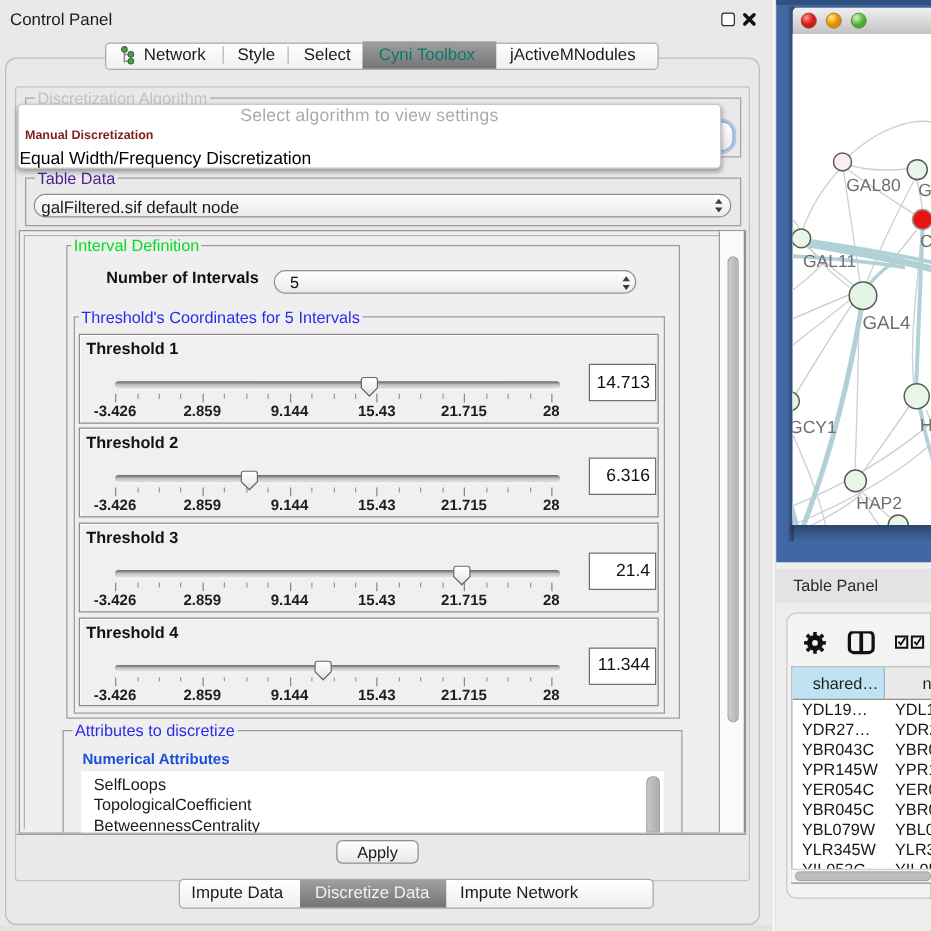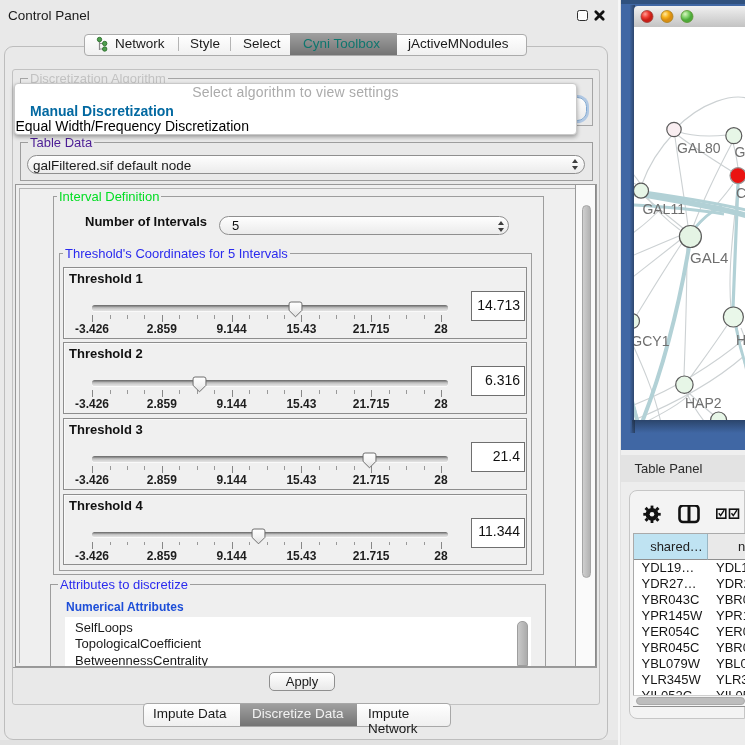--- a/index.html
+++ b/index.html
@@ -255,21 +255,21 @@
   <div class="glabel" style="left:58px;top:578px;color:#2b2bee;">Attributes to discretize</div>
   <div class="a" style="left:66px;top:600px;font-size:12px;font-weight:bold;color:#1d4ed8;">Numerical Attributes</div>
   <div class="a" style="left:65px;top:617px;width:466px;height:49px;background:#fff;overflow:hidden;">
     <div style="position:absolute;left:10px;top:3px;font-size:13px;line-height:16.3px;color:#1a1a1a;">SelfLoops<br>TopologicalCoefficient<br>BetweennessCentrality</div>
   </div>
   <div class="a" style="left:517px;top:621px;width:11px;height:45px;background:linear-gradient(90deg,#c9c9c9,#ababab);border:1px solid #9e9e9e;border-radius:5px 5px 0 0;box-sizing:border-box;"></div>
 
   <div class="a" style="left:13px;top:667px;width:584px;height:35px;background:#e9e9e9;border-top:1px solid #9a9a9a;"></div>
   <div class="a" style="left:269px;top:672px;width:66px;height:19px;background:linear-gradient(#ffffff,#e9e9e9);border:1px solid #8f8f8f;border-radius:5px;box-sizing:border-box;text-align:center;font-size:13px;color:#1a1a1a;line-height:18px;">Apply</div>
 
-  <div class="a" style="left:143px;top:703px;width:308px;height:24px;background:linear-gradient(#ffffff,#efefef);border:1px solid #a8a8a8;border-radius:4px;box-sizing:border-box;font-size:13.5px;color:#1a1a1a;">
+  <div class="a" style="left:143px;top:703px;width:380px;height:24px;background:linear-gradient(#ffffff,#efefef);border:1px solid #a8a8a8;border-radius:4px;box-sizing:border-box;font-size:13.5px;color:#1a1a1a;">
     <div class="a" style="left:96px;top:0;width:117px;height:22px;background:linear-gradient(#a0a0a0,#747474);"></div>
     <div class="a" style="left:9px;top:1.5px;">Impute Data</div>
     <div class="a" style="left:108px;top:1.5px;color:#f2f2f2;">Discretize Data</div>
     <div class="a" style="left:224px;top:1.5px;">Impute Network</div>
   </div>
 
   <div class="a" style="left:618px;top:0;width:2px;height:745px;background:#f6f6f6;"></div>
   <div class="a" style="left:620px;top:0;width:1px;height:745px;background:#e2e2e2;"></div>
 
   <div class="a" style="left:621px;top:0;width:124px;height:450px;background:#4067a4;"></div>
@@ -400,16 +400,16 @@
     <div style="position:absolute;left:7.5px;top:25.5px;line-height:16.1px;color:#161616;">YDL19…<br>YDR27…<br>YBR043C<br>YPR145W<br>YER054C<br>YBR045C<br>YBL079W<br>YLR345W<br>YIL052C</div>
     <div style="position:absolute;left:82px;top:25.5px;line-height:16.1px;color:#161616;">YDL19…<br>YDR27…<br>YBR043C<br>YPR145W<br>YER054C<br>YBR045C<br>YBL079W<br>YLR345W<br>YIL052C</div>
   </div>
 
   <div class="a" style="left:633px;top:695px;width:112px;height:11px;background:#f5f5f5;border-top:1px solid #cfcfcf;"></div>
   <div class="a" style="left:636px;top:697px;width:109px;height:8px;background:#bdbdbd;border:1px solid #a9a9a9;border-radius:4px;box-sizing:border-box;"></div>
   <div class="a" style="left:633px;top:706px;width:112px;height:1px;background:#8f8f8f;"></div>
 
   <div class="a" style="left:14px;top:83px;width:563px;height:52px;background:#fff;border:1px solid #c9c9c9;border-radius:4px;box-shadow:0 2px 4px rgba(0,0,0,.35);box-sizing:border-box;font-size:13.5px;">
     <div style="position:absolute;left:0;top:-0.5px;width:100%;text-align:center;color:#ababab;font-size:14px;letter-spacing:0.2px;">Select algorithm to view settings</div>
-    <div style="position:absolute;left:15px;top:19px;font-weight:bold;color:#0369a1;font-size:14px;">Manual Discretization</div>
+    <div style="position:absolute;left:5px;top:19px;font-weight:bold;color:#7f1d1d;font-size:10px;">Manual Discretization</div>
     <div style="position:absolute;left:0.5px;top:33.5px;color:#000;font-size:14px;">Equal Width/Frequency Discretization</div>
   </div>
 </div>
 
 </body></html>

